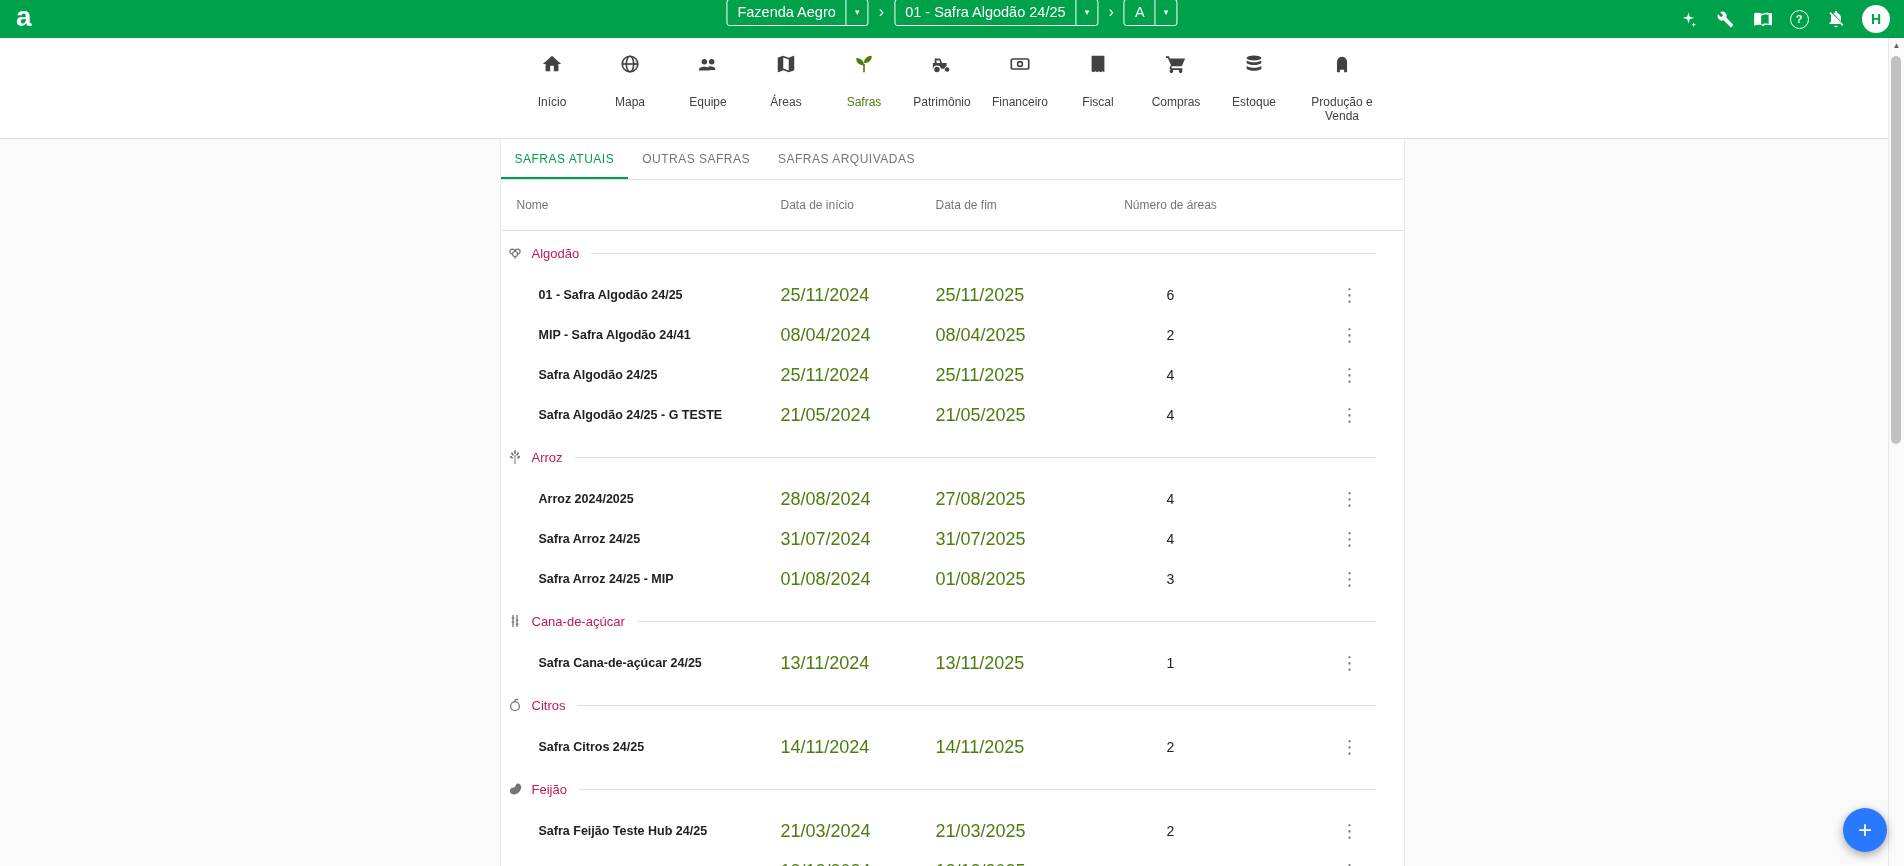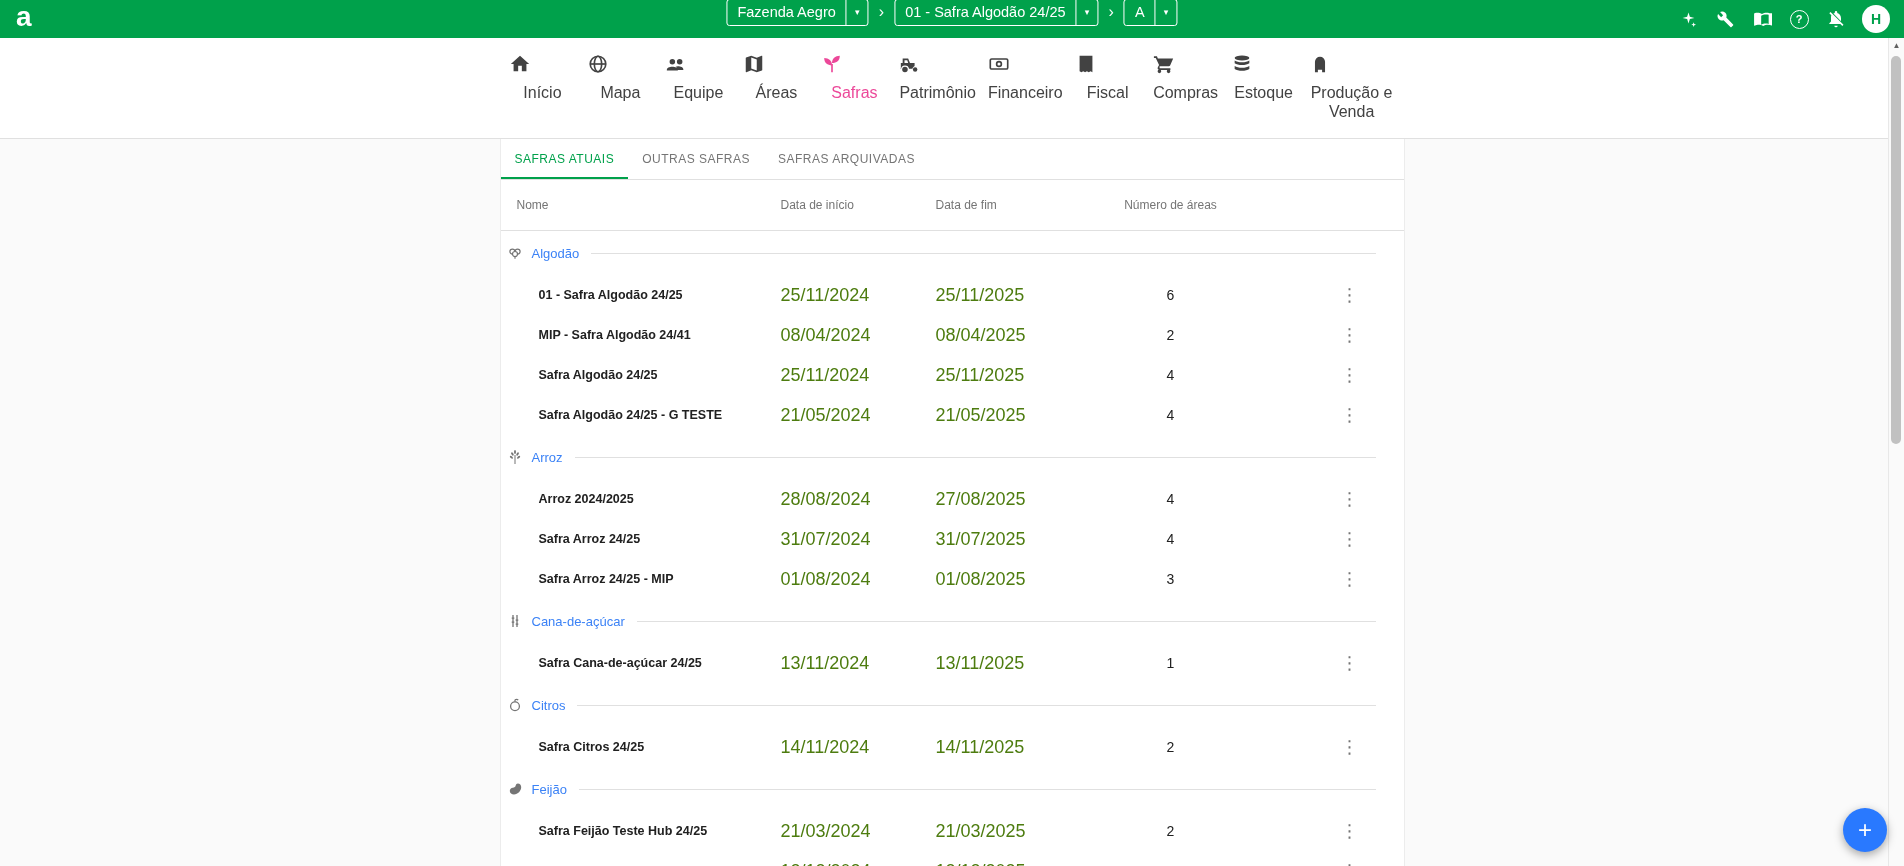--- a/index.html
+++ b/index.html
@@ -25,36 +25,36 @@
   .tico{width:22px;height:22px;display:flex;align-items:center;justify-content:center;color:#fff;cursor:pointer;}
   .tico svg{display:block;}
   .help-circle{width:17px;height:17px;border:1.5px solid #fff;border-radius:50%;
     display:flex;align-items:center;justify-content:center;font-size:11px;font-weight:700;}
   .avatar{width:28px;height:28px;border-radius:50%;background:#fff;color:#00A14B;
     display:flex;align-items:center;justify-content:center;font-size:14px;font-weight:700;cursor:pointer;}
   
   .nav{background:#fff;height:100px;border-bottom:1px solid #e0e0e0;
     display:flex;justify-content:center;align-items:flex-start;gap:4px;position:relative;z-index:20;}
   .nav-item{min-width:66px;max-width:86px;padding:15px 4px 0 4px;display:flex;flex-direction:column;
-    gap:8px;color:#424242;font-size:16px;text-align:center;cursor:pointer;}
+    align-items:center;gap:20px;color:#424242;font-size:12px;text-align:center;cursor:pointer;}
   .nav-item .lbl{line-height:1.2;}
-  .nav-item.active{color:#ec4899;}
+  .nav-item.active{color:#4d7c0f;}
   .nav-item svg{display:block;}
   
   .content{position:relative;}
   .card{width:903px;margin:0 auto;background:#fff;border:1px solid #ececec;border-top:none;min-height:762px;}
   .tabs{display:flex;height:40px;border-bottom:1px solid #e0e0e0;}
   .tab{padding:0 14px;display:flex;align-items:center;font-size:12px;letter-spacing:.5px;
     color:#757575;font-weight:400;cursor:pointer;white-space:nowrap;}
   .tab.active{color:#00A14B;box-shadow:inset 0 -2px 0 #00A14B;}
   .thead{display:grid;grid-template-columns:264px 155px 165px 140px 1fr 44px;
     padding:0 32px 0 16px;height:50px;align-items:center;border-bottom:1px solid #e0e0e0;
     color:#757575;font-size:12px;}
   .th-areas{text-align:center;}
-  .group-row{display:flex;align-items:center;height:44px;padding:0 28px 0 6px;color:#3b82f6;}
+  .group-row{display:flex;align-items:center;height:44px;padding:0 28px 0 6px;color:#be185d;}
   .gicon{width:16px;height:16px;margin-right:9px;color:#757575;display:flex;align-items:center;}
   .gicon svg{display:block;}
   .gname{font-size:13px;margin-right:12px;white-space:nowrap;}
   .gline{flex:1;height:1px;background:#e0e0e0;}
   .row{display:grid;grid-template-columns:264px 155px 165px 140px 1fr 44px;
     padding:0 32px 0 16px;height:40px;align-items:center;cursor:pointer;}
   .c-name{padding-left:22px;font-size:12.5px;font-weight:700;color:#212121;white-space:nowrap;}
   .c-date{font-size:18px;color:#4d7c0f;}
   .c-areas{font-size:14px;color:#212121;text-align:center;}
   .kebab{background:none;border:none;color:#757575;font-size:18px;cursor:pointer;

